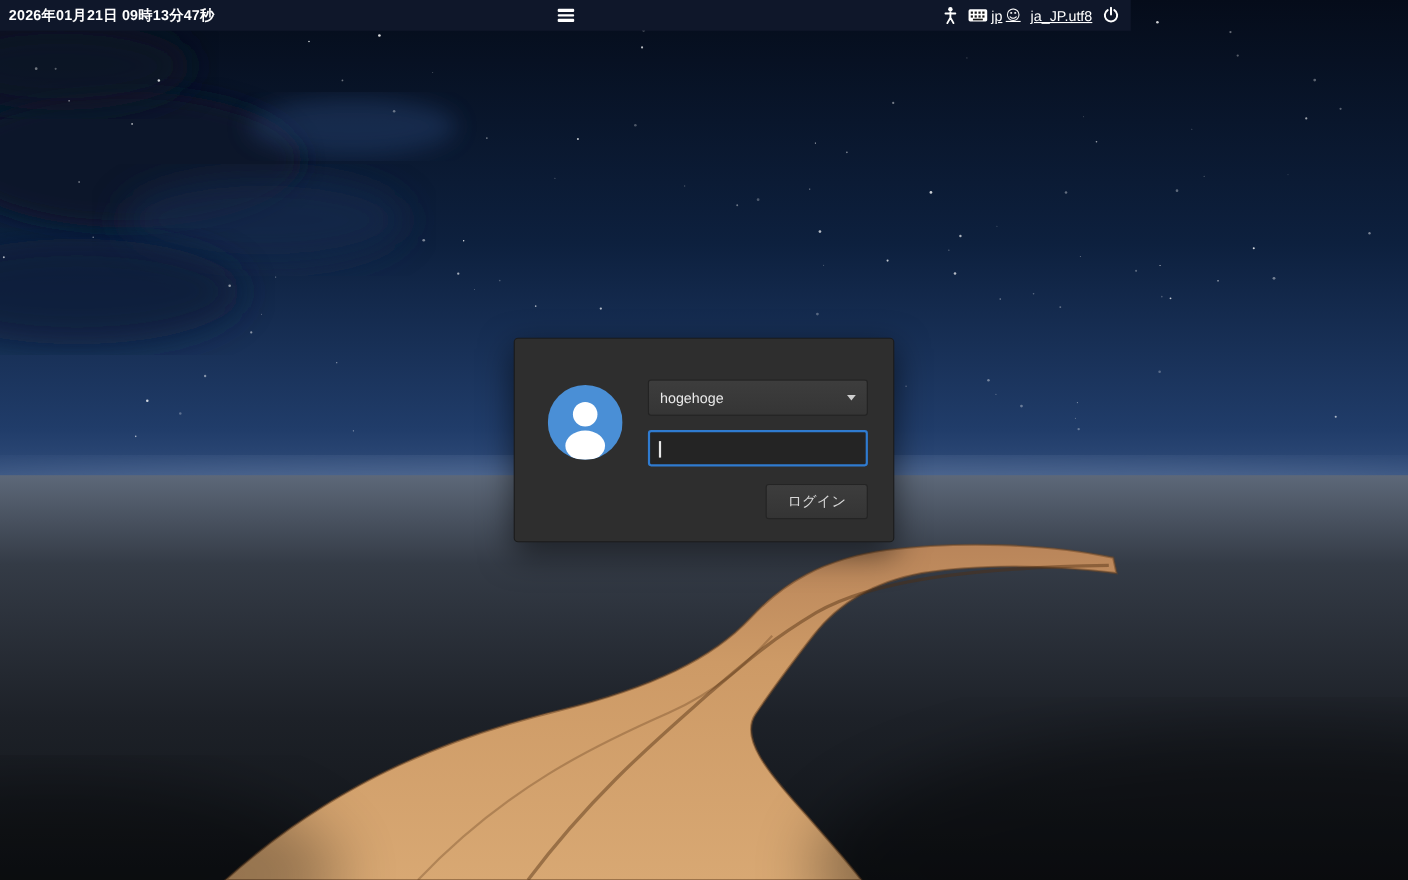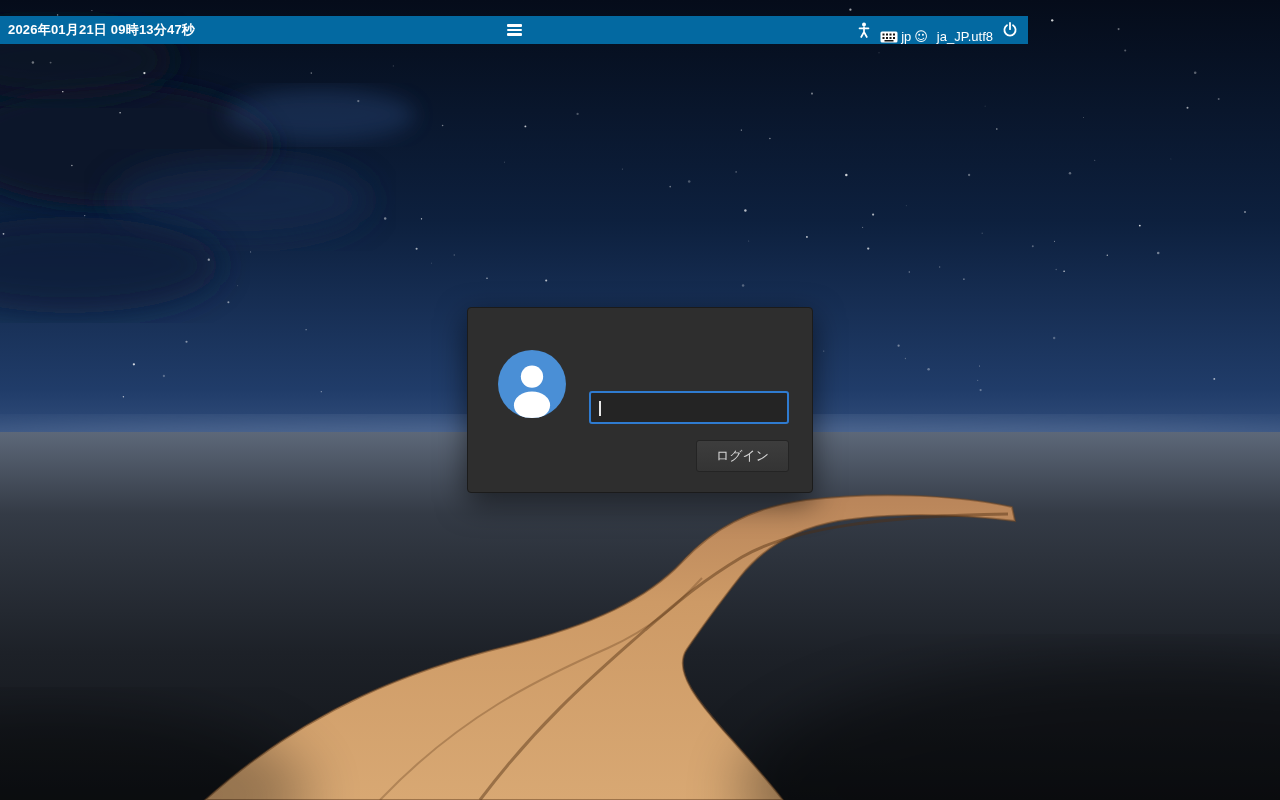--- a/index.html
+++ b/index.html
@@ -4,30 +4,30 @@
 <style>
   * { margin:0; padding:0; box-sizing:border-box; }
   html,body { width:1280px; height:800px; overflow:hidden; background:#000;
     font-family:"Liberation Sans","DejaVu Sans",sans-serif; }
   .stage { position:relative; width:1280px; height:800px; overflow:hidden; }
 
   
   .wallpaper { position:absolute; left:0; top:0; width:1280px; height:800px; z-index:0; }
 
   
-  .topbar { position:absolute; left:0; top:16px; width:1028px; height:28px; z-index:20;
-    background:#0369a1; display:flex; align-items:center; color:#fff; font-size:13px; }
+  .topbar { position:absolute; left:0; top:0; width:1028px; height:28px; z-index:20;
+    background:#0f172a; display:flex; align-items:center; color:#fff; font-size:13px; }
   .topbar-left { display:flex; align-items:center; padding-left:8px; font-weight:700;
     letter-spacing:.2px; }
   .topbar-center { position:absolute; left:0; right:0; top:0; height:28px;
     display:flex; align-items:center; justify-content:center; pointer-events:none; }
   .menu-btn { pointer-events:auto; width:28px; height:28px; display:flex; flex-direction:column;
     align-items:center; justify-content:center; gap:2px; cursor:pointer; }
   .menu-btn .bar { width:15px; height:2.5px; background:#fff; border-radius:1px; }
-  .topbar-right { margin-left:auto; display:flex; align-items:flex-end; gap:9px; padding-right:10px; }
+  .topbar-right { margin-left:auto; display:flex; align-items:center; gap:9px; padding-right:10px;text-decoration:underline; }
   .tb-icon { display:flex; align-items:center; justify-content:center; height:28px; cursor:pointer; }
   .kb-group { display:flex; align-items:center; gap:3px; cursor:pointer; }
   .smiley { font-family:"DejaVu Sans",sans-serif; font-size:13px; color:#fff; }
   .locale-label { cursor:pointer; }
 
   
   .login-dialog { position:absolute; left:467px; top:307px; width:346px; height:186px; z-index:10;
     background:#2e2e2e; border:1px solid #1b1b1b; border-radius:4px;
     box-shadow:0 10px 30px rgba(0,0,0,.55); }
   .avatar { position:absolute; left:30px; top:42px; width:68px; height:68px; }
@@ -270,20 +270,24 @@
             <circle cx="32" cy="32" r="32"></circle>
           </clipPath>
         </defs>
       <circle cx="32" cy="32" r="32" fill="#4a8fd6"></circle>
       <g clip-path="url(#avclip)">
         <circle cx="32" cy="25" r="10.5" fill="#fff"></circle>
         <ellipse cx="32" cy="52" rx="17" ry="13" fill="#fff"></ellipse>
       </g>
     </svg>
 
+    <div class="user-select">
+      <span>hogehoge</span>
+      <span class="arrow"></span>
+    </div>
 
     <div class="pw-field">
       <input class="pw-input" type="password" value="" style="">
       <div class="caret"></div>
     </div>
 
     <div class="login-btn">ログイン</div>
   </div>
 
 </div>

